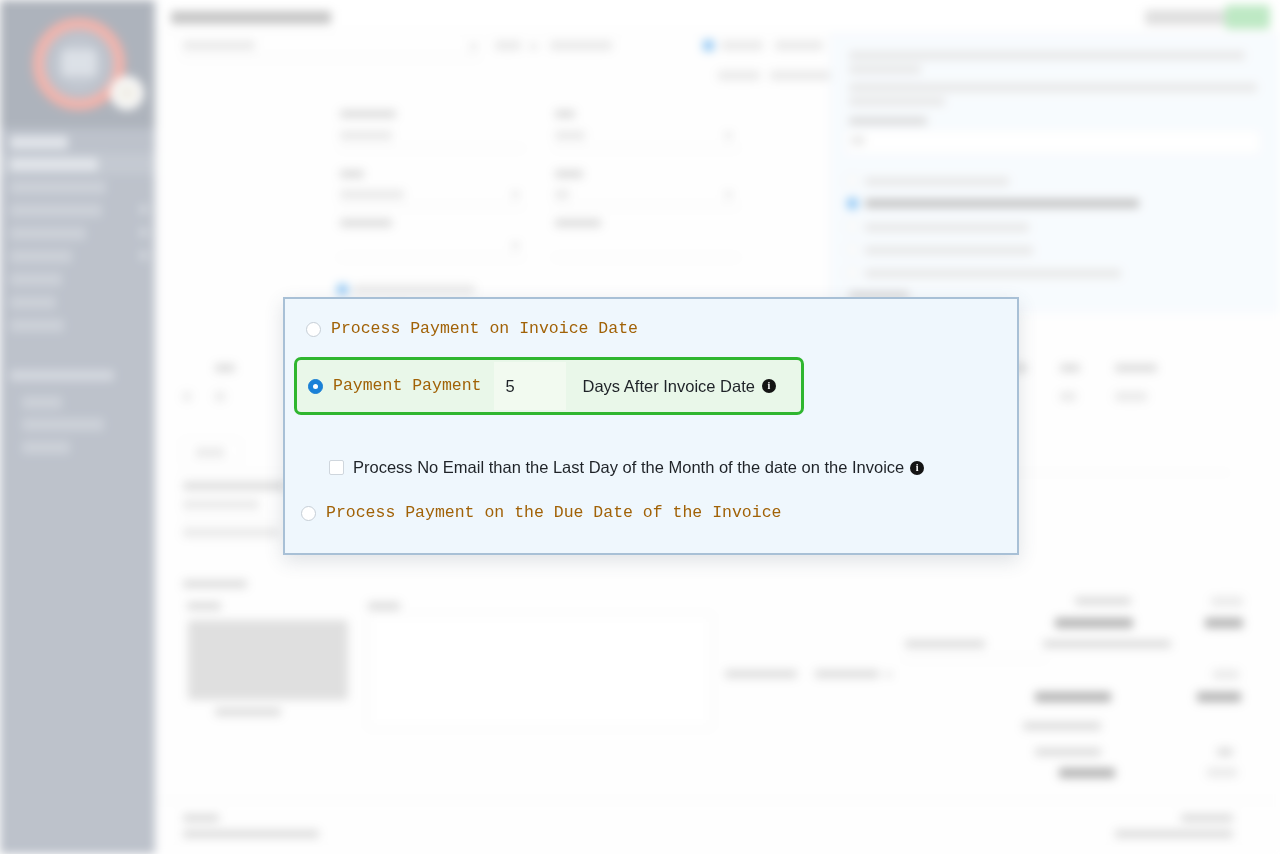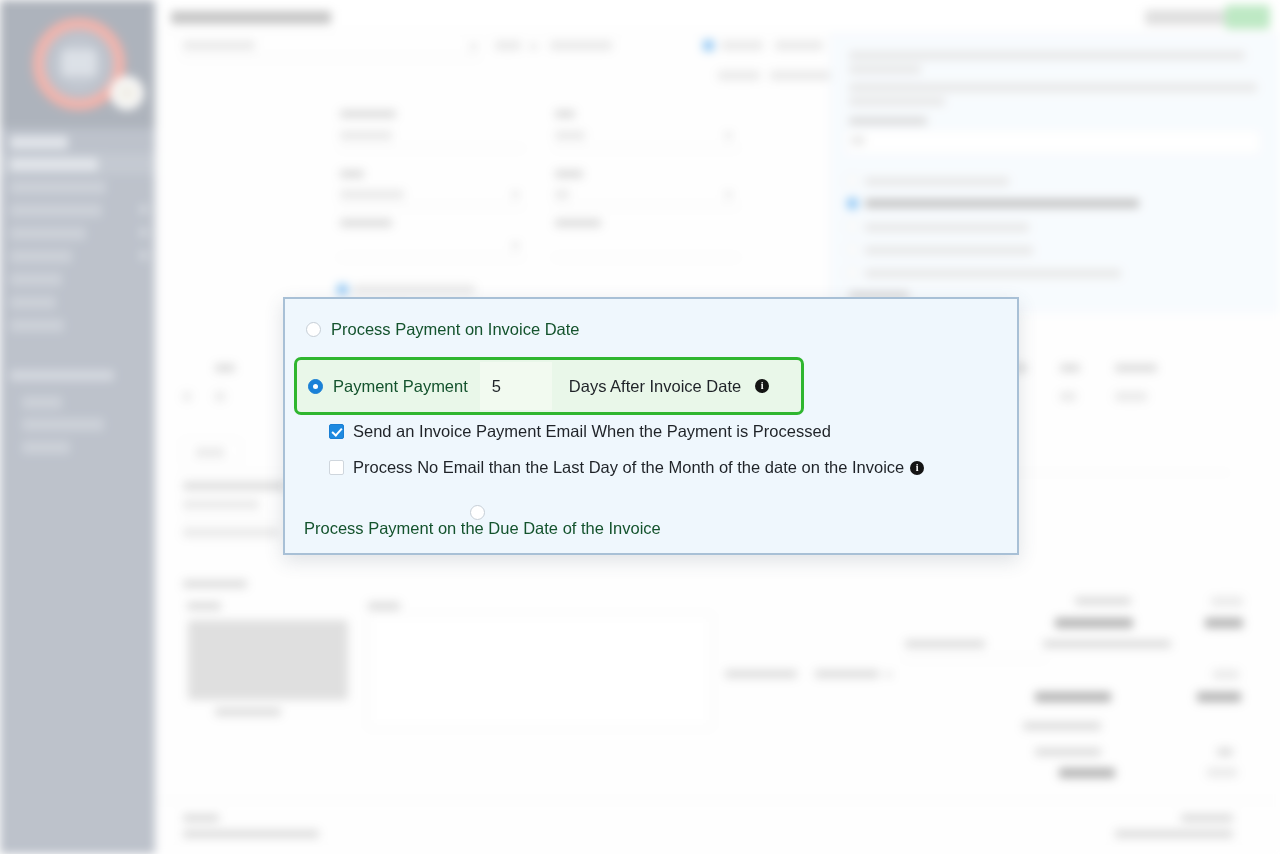--- a/index.html
+++ b/index.html
@@ -253,24 +253,25 @@
     content: "";
     position: absolute;
     left: 4px; top: 4px;
     width: 5px; height: 5px;
     border-radius: 50%;
     background: #ffffff;
   }
 
   .opt-label {
     font-size: 16.5px;
-    color: #14532d;
+    color: #a16207;
     margin-left: 10px;
     white-space: nowrap;
     line-height: 1;
+    font-family: Liberation Mono, monospace;
   }
 
   
   .green-box {
     position: absolute;
     left: 294px; top: 357px;
     width: 510px; height: 58px;
     border: 3px solid #2fb62f;
     border-radius: 7px;
     background: #e9f7e9;
@@ -290,21 +291,21 @@
     color: #1f2328;
     padding-left: 12px;
   }
   .after-label {
     font-size: 16.5px;
     color: #1f2328;
     margin-left: 17px;
     white-space: nowrap;
     display: flex;
     align-items: center;
-    gap: 14px;
+    gap: 7px;
   }
 
   
   .cbox {
     width: 15px; height: 15px;
     border-radius: 2px;
     border: 1px solid #cfd6dd;
     background: #ffffff;
     flex: 0 0 auto;
     position: relative;
@@ -519,31 +520,25 @@
 
   <div class="scrim"></div>
 
   <div class="modal">
 
     <div class="opt-row" style="left:21px;top:22px;">
       <span class="radio"></span>
       <span class="opt-label">Process Payment on Invoice Date</span>
     </div>
 
-    <div class="opt-row" style="left:9px;top:206px;flex-direction:column;">
+    <div class="opt-row" style="left:16px;top:206px;">
       <span class="radio"></span>
       <span class="opt-label">Process Payment on the Due Date of the Invoice</span>
     </div>
 
-    <div class="opt-row" style="left:44px;top:123px;">
-      <span class="cbox on"></span>
-      <span class="cb-label">
-        <span>Send an Invoice Payment Email When the Payment is Processed</span>
-      </span>
-    </div>
 
     <div class="opt-row" style="left:44px;top:159px;">
       <span class="cbox"></span>
       <span class="cb-label">
         <span>Process No Email than the Last Day of the Month of the date on the Invoice</span>
         <span class="info-ico">i</span>
       </span>
     </div>
   </div>
 

